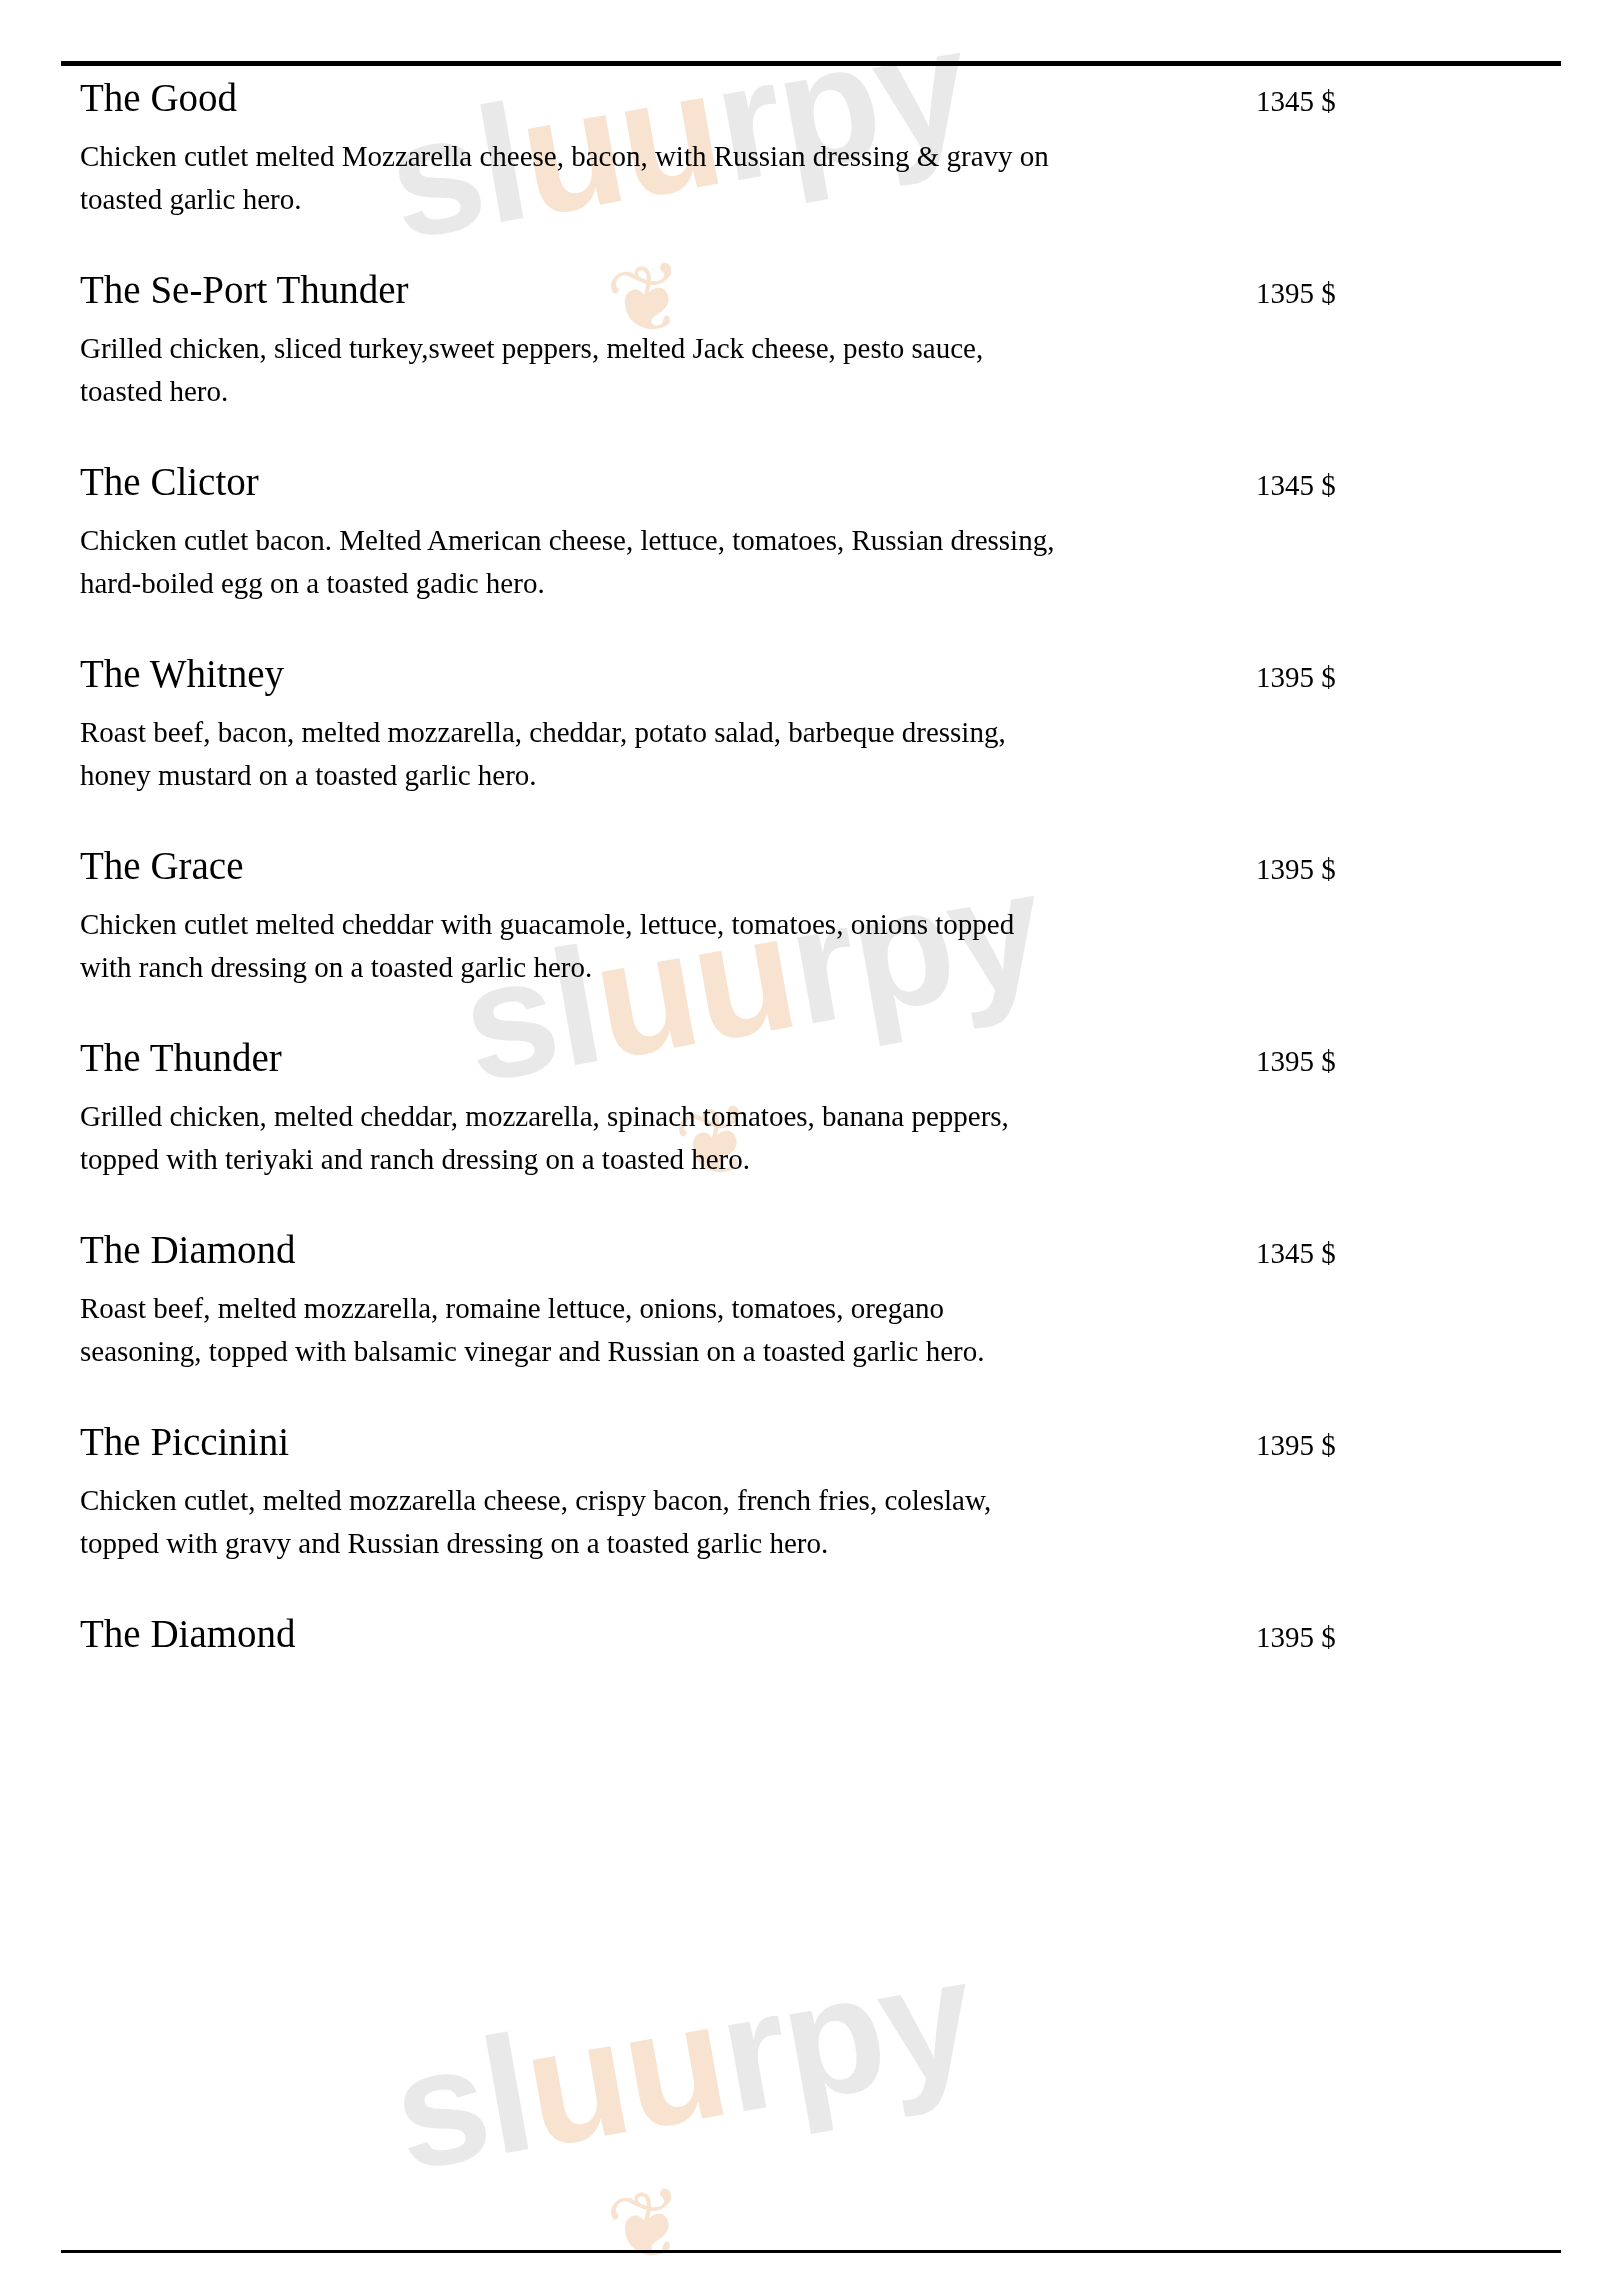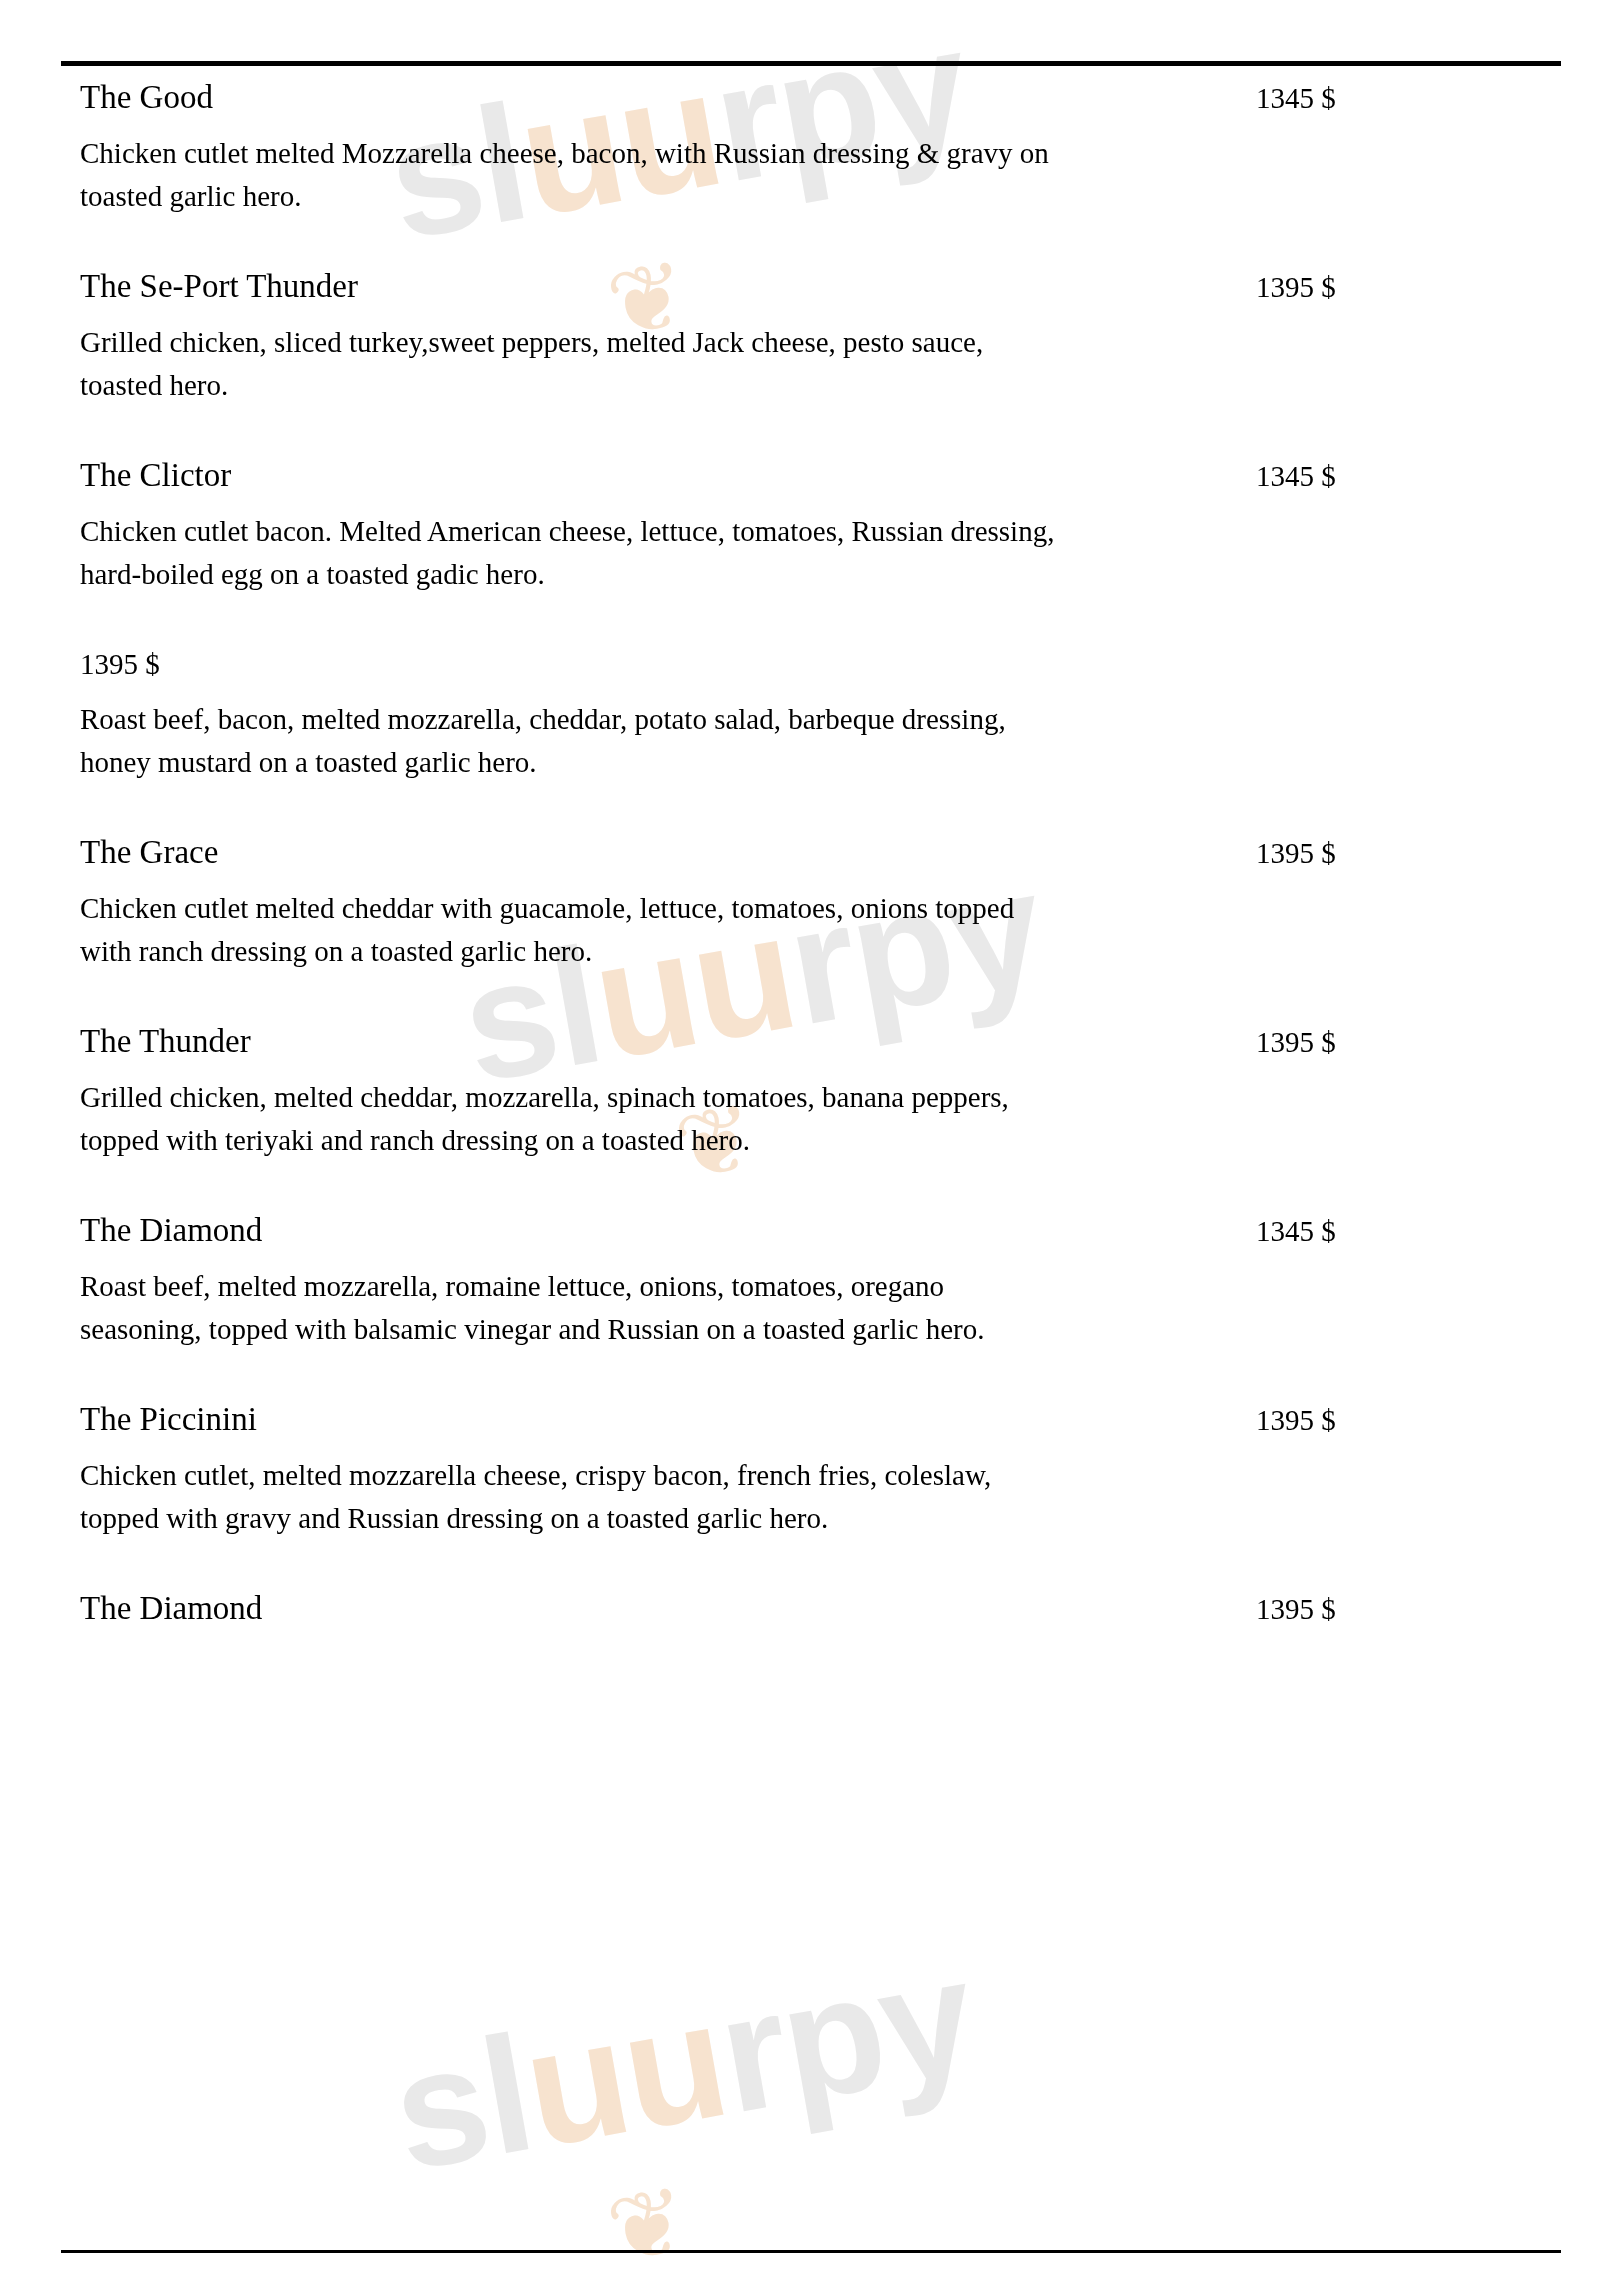--- a/index.html
+++ b/index.html
@@ -85,21 +85,21 @@
     margin-bottom: 47px;
   }
   .item:last-child { margin-bottom: 8px; font-family: Liberation Serif, serif; }
 
   .item-head {
     display: flex;
     justify-content: flex-start;
     align-items: baseline;
   }
   .item-name {
-    font-size: 33px;
+    font-size: 39px;
     line-height: 43px;
     width: 1176px;
   }
   .item-price {
     font-size: 29px;
     line-height: 43px;
     white-space: nowrap;
     text-align: right;
   }
   .item-desc {
@@ -147,20 +147,21 @@
     <div class="item">
       <div class="item-head">
         <div class="item-name">The Clictor</div>
         <div class="item-price">1345 $</div>
       </div>
       <div class="item-desc">Chicken cutlet bacon. Melted American cheese, lettuce, tomatoes, Russian dressing, hard-boiled egg on a toasted gadic hero.</div>
     </div>
 
     <div class="item">
       <div class="item-head">
+        <div class="item-name">The Whitney</div>
         <div class="item-price">1395 $</div>
       </div>
       <div class="item-desc">Roast beef, bacon, melted mozzarella, cheddar, potato salad, barbeque dressing, honey mustard on a toasted garlic hero.</div>
     </div>
 
     <div class="item">
       <div class="item-head">
         <div class="item-name">The Grace</div>
         <div class="item-price">1395 $</div>
       </div>

